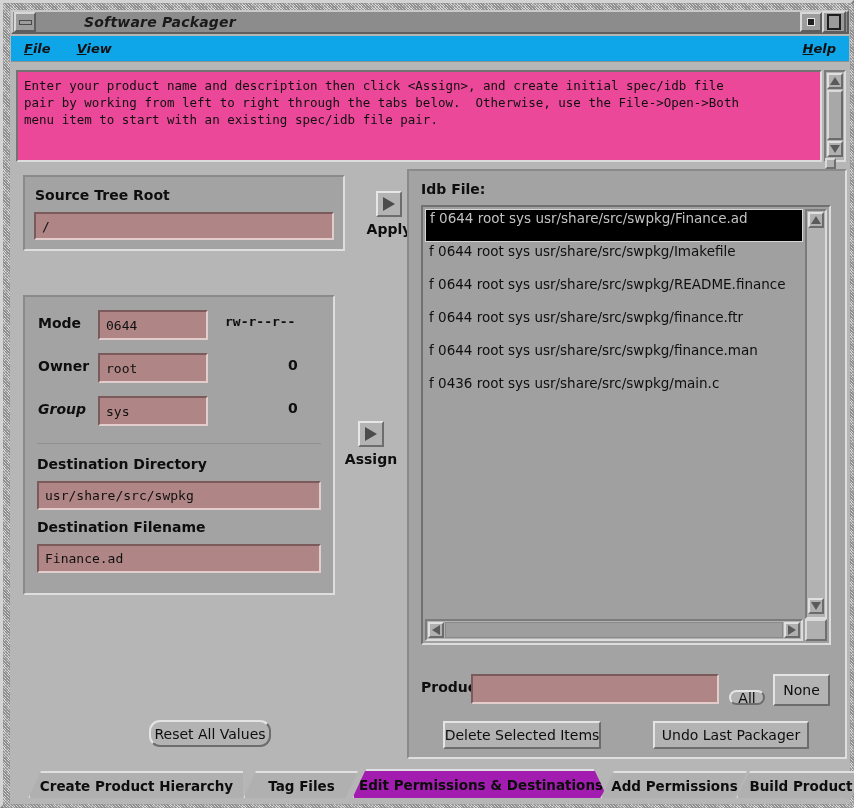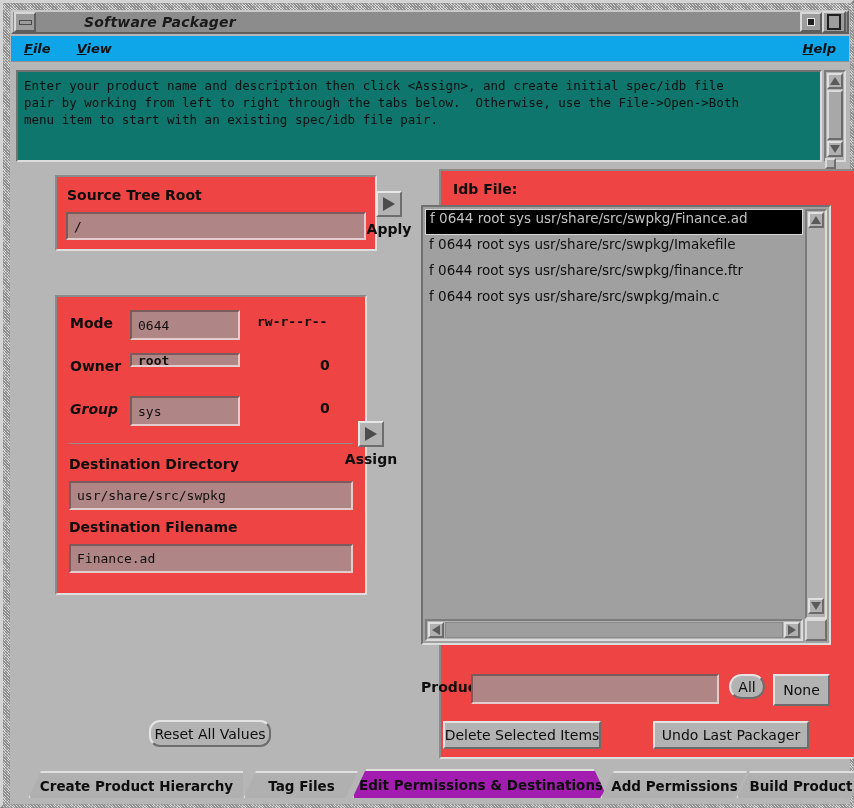--- a/index.html
+++ b/index.html
@@ -128,21 +128,21 @@
     left: 11px; top: 65px;
     width: 832px; height: 100px;
     box-sizing: border-box;
     background: #b6b6b6;
   }
   #instructions-box {
     position: absolute;
     left: 2px; top: 2px;
     width: 806px; height: 92px;
     box-sizing: border-box;
-    background: #0f766e;
+    background: #ec4899;
     border: 2px solid;
     border-top-color: #727272;
     border-left-color: #727272;
     border-right-color: #dcdcdc;
     border-bottom-color: #dcdcdc;
     padding: 5px 6px;
     font-family: "DejaVu Sans Mono", monospace;
     font-size: 12.5px;
     line-height: 17px;
     color: #101010;
@@ -216,28 +216,27 @@
     border-top-color: #dadada;
     border-left-color: #dadada;
     border-right-color: #6f6f6f;
     border-bottom-color: #6f6f6f;
     box-sizing: border-box;
   }
 
   
   .groupbox {
     position: absolute;
-    background: #ef4444;
+    background: #a3a3a3;
     border: 2px solid;
     border-top-color: #8a8a8a;
     border-left-color: #8a8a8a;
     border-right-color: #dedede;
     border-bottom-color: #dedede;
     box-sizing: border-box;
-    margin-left: 32px;
   }
   .gb-label {
     font-size: 14px;
     font-weight: bold;
     color: #0e0e0e;
   }
 
   
   .textfield {
     background: #b08585;
@@ -313,21 +312,21 @@
     box-sizing: border-box;
   }
   #idb-list {
     position: absolute;
     left: 2px; top: 2px;
     width: 378px; height: 410px;
     overflow: hidden;
     background: #a0a0a0;
   }
   .list-row {
-    height: 26px;
+    height: 33px;
     line-height: 18px;
     font-size: 13.5px;
     color: #0f0f0f;
     padding-left: 4px;
     white-space: nowrap;
     box-sizing: border-box;
   }
   .list-row.selected {
     background: #000000;
     color: #c2c2c2;
@@ -483,21 +482,21 @@
     <div class="arrow-caption">Apply</div>
   </div>
 
   <div class="groupbox" style="left:20px; top:292px; width:312px; height:300px;">
 
     <div class="gb-label" style="position:absolute; left:13px; top:18px;">Mode</div>
     <div class="textfield" style="position:absolute; left:73px; top:13px; width:110px; height:30px;">0644</div>
     <div style="position:absolute; left:200px; top:17px; font-family:'DejaVu Sans Mono',monospace; font-size:13px; font-weight:bold; color:#0e0e0e;">rw-r--r--</div>
 
     <div class="gb-label" style="position:absolute; left:13px; top:61px;">Owner</div>
-    <div class="textfield" style="position:absolute; left:73px; top:56px; width:110px; height:14px;font-weight:bold;">root</div>
+    <div class="textfield" style="position:absolute; left:73px; top:56px; width:110px; height:30px;">root</div>
     <div style="position:absolute; left:263px; top:60px; font-size:14px; font-weight:bold; color:#0e0e0e;">0</div>
 
     <div class="gb-label" style="position:absolute; left:13px; top:104px;font-style:italic;">Group</div>
     <div class="textfield" style="position:absolute; left:73px; top:99px; width:110px; height:30px;">sys</div>
     <div style="position:absolute; left:263px; top:103px; font-size:14px; font-weight:bold; color:#0e0e0e;">0</div>
 
     <div style="position:absolute; left:12px; top:146px; width:284px; height:1px; background:#8f8f8f;"></div>
 
     <div class="gb-label" style="position:absolute; left:12px; top:159px;">Destination Directory</div>
     <div class="textfield" style="position:absolute; left:12px; top:184px; width:284px; height:29px;">usr/share/src/swpkg</div>
@@ -516,22 +515,24 @@
   <div class="push-button" style="left:146px; top:717px; width:122px; height:27px;border-radius:11px;">Reset All Values</div>
 
   <div class="groupbox" style="left:404px; top:166px; width:440px; height:590px;">
     <div class="gb-label" style="position:absolute; left:12px; top:10px;">Idb File:</div>
   </div>
 
   <div id="idb-list-frame">
     <div id="idb-list">
       <div class="list-row selected">f 0644 root sys usr/share/src/swpkg/Finance.ad</div>
       <div class="list-row">f 0644 root sys usr/share/src/swpkg/Imakefile</div>
+      <div class="list-row">f 0644 root sys usr/share/src/swpkg/README.finance</div>
       <div class="list-row">f 0644 root sys usr/share/src/swpkg/finance.ftr</div>
-      <div class="list-row">f 0644 root sys usr/share/src/swpkg/main.c</div>
+      <div class="list-row">f 0644 root sys usr/share/src/swpkg/finance.man</div>
+      <div class="list-row">f 0436 root sys usr/share/src/swpkg/main.c</div>
     </div>
 
     <div id="list-vscroll">
       <div class="sb-arrow">
           <div class="tri-up"></div>
         </div>
       <div style="height:368px;"></div>
       <div class="sb-arrow">
           <div class="tri-down"></div>
         </div>
@@ -544,21 +545,21 @@
       <div class="sb-trough-h"></div>
       <div class="sb-arrow-h">
           <div class="tri-right"></div>
         </div>
     </div>
     <div id="list-corner"></div>
   </div>
 
   <div style="position:absolute; left:418px; top:676px; font-size:14px; font-weight:bold; color:#0e0e0e;">Product</div>
   <div class="textfield" style="position:absolute; left:468px; top:671px; width:248px; height:30px;" title=""></div>
-  <div class="push-button" style="left:726px; top:671px; width:36px; height:25px;border-radius:14px;">All</div>
+  <div class="push-button" style="left:726px; top:687px; width:36px; height:15px;border-radius:14px;">All</div>
   <div class="push-button" style="left:770px; top:671px; width:57px; height:32px;text-align:center;">None</div>
 
   <div class="push-button" style="left:440px; top:718px; width:158px; height:28px;">Delete Selected Items</div>
   <div class="push-button" style="left:650px; top:718px; width:156px; height:28px;">Undo Last Packager</div>
 
   <div id="tabstrip">
     <div class="tab" style="left:229px; width:115px; clip-path: polygon(13px 0, 100% 0, calc(100% - 13px) 100%, 0 100%);">Tag Files</div>
     <div class="tab" style="left:14px; width:215px; clip-path: polygon(13px 0, 100% 0, 100% 100%, 0 100%);">Create Product Hierarchy</div>
     <div class="tab active" style="left:338px; width:256px; clip-path: polygon(14px 0, calc(100% - 14px) 0, 100% 100%, 0 100%);">Edit Permissions &amp; Destinations</div>
     <div class="tab" style="left:586px; width:147px; clip-path: polygon(14px 0, 100% 0, calc(100% - 13px) 100%, 0 100%);">Add Permissions</div>

